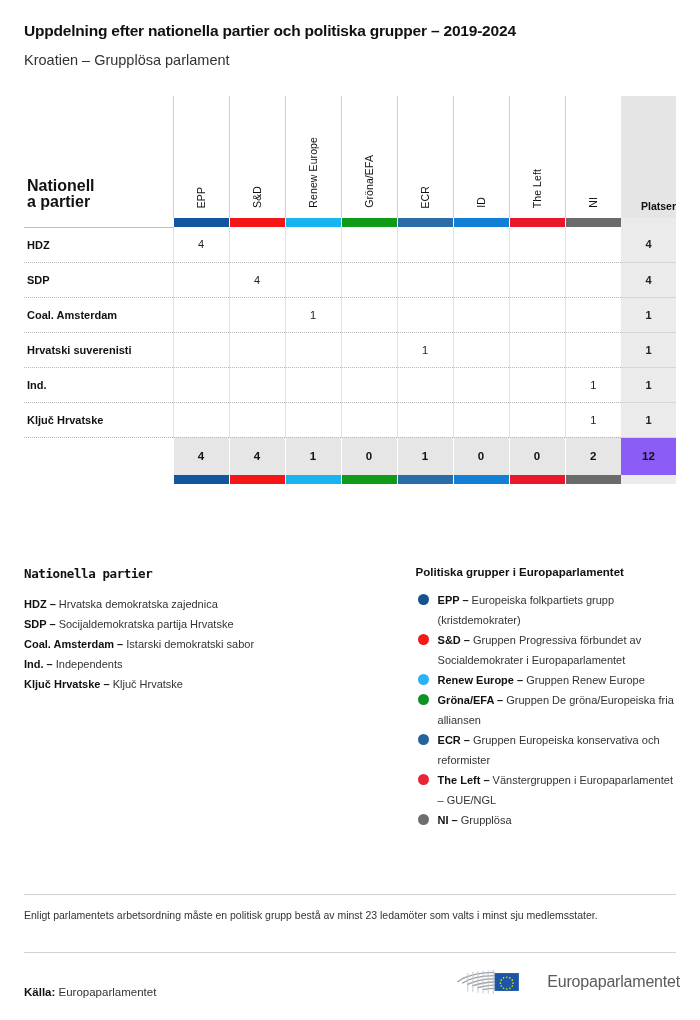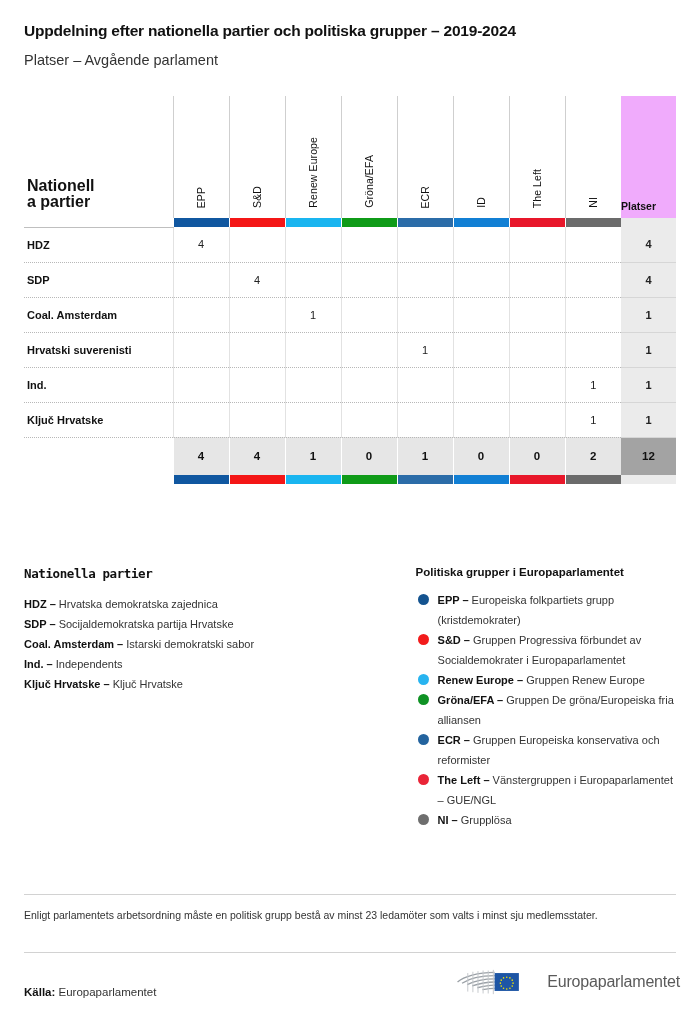--- a/index.html
+++ b/index.html
@@ -68,23 +68,23 @@
   .vert {
     writing-mode: vertical-rl;
     transform: rotate(180deg);
     font-size: 10.5px;
     color: #111;
     white-space: nowrap;
     display: inline-block;
     letter-spacing: 0.1px;
   }
   td.seats-head {
-    background: #f0abfc;
+    background: #e5e5e5;
     vertical-align: bottom;
-    text-align: left;
+    text-align: right;
     font-size: 10.5px;
     font-weight: bold;
     padding: 0 0 6px 0;
     color: #111;
   }
 
   
   tr.strip-row td { padding: 0; height: 9px; border: 0; }
   tr.strip-row td.strip-cell { border-left: 1px solid #ffffff; }
   tr.strip-row td.seats-blank { background: #ebebeb; }
@@ -127,21 +127,21 @@
     font-weight: bold;
     color: #111;
     border-left: 1px solid #ffffff;
     padding: 0;
   }
   tr.total-row td.party-name {
     background: #ffffff;
     border-left: 0;
   }
   tr.total-row td.seats-cell {
-    background: #a3a3a3;
+    background: #8b5cf6;
     border-left: 0;
   }
 
   
   tr.strip-row-bottom td { padding: 0; height: 9px; border: 0; }
   tr.strip-row-bottom td.strip-cell { border-left: 1px solid #ffffff; }
   tr.strip-row-bottom td.seats-blank { background: #ebebeb; }
 
   
   .legends {
@@ -237,21 +237,21 @@
     color: #5a5a5a;
     margin-left: 8px;
     letter-spacing: -0.2px;
   }
 </style>
 </head>
 <body>
 
 <div class="header">
   <h1 class="title">Uppdelning efter nationella partier och politiska grupper – 2019-2024</h1>
-  <h2 class="subtitle">Platser – Avgående parlament</h2>
+  <h2 class="subtitle">Kroatien – Grupplösa parlament</h2>
 </div>
 
 <div class="table-wrap">
   <table class="matrix">
     <colgroup id="matrix-cols">
       <col class="c-party">
     <col class="c-group">
         <col class="c-group">
         <col class="c-group">
         <col class="c-group">

